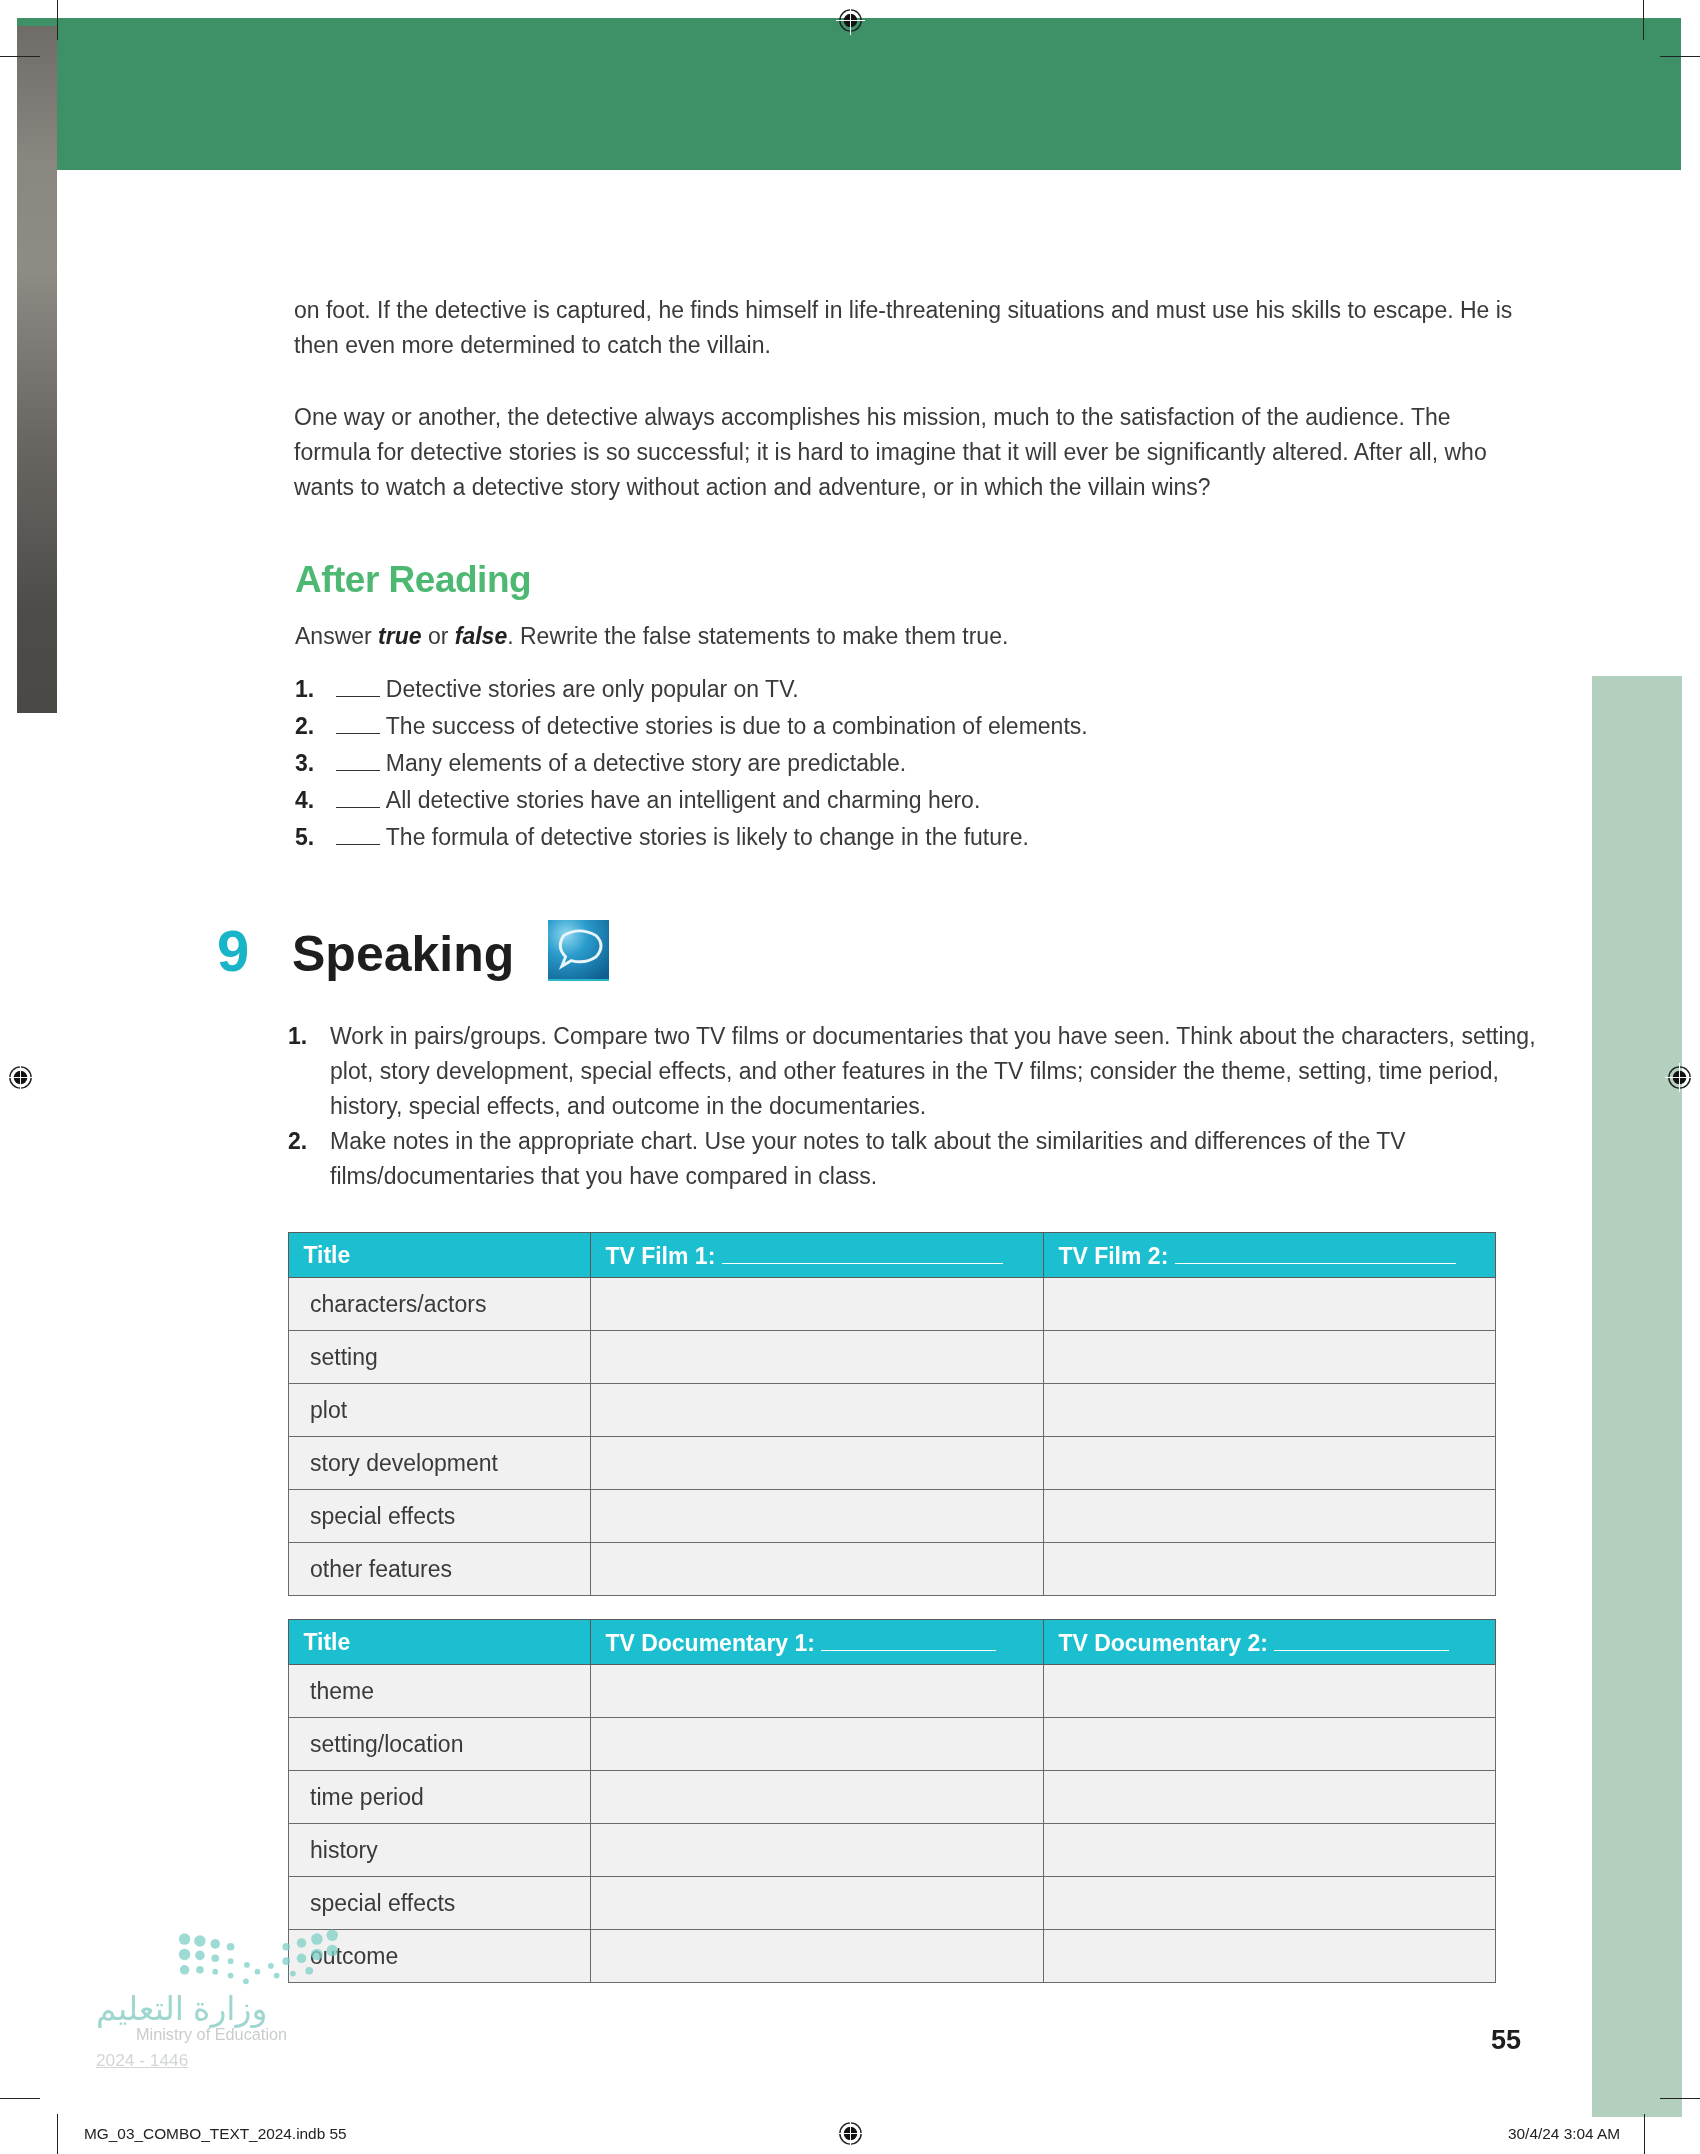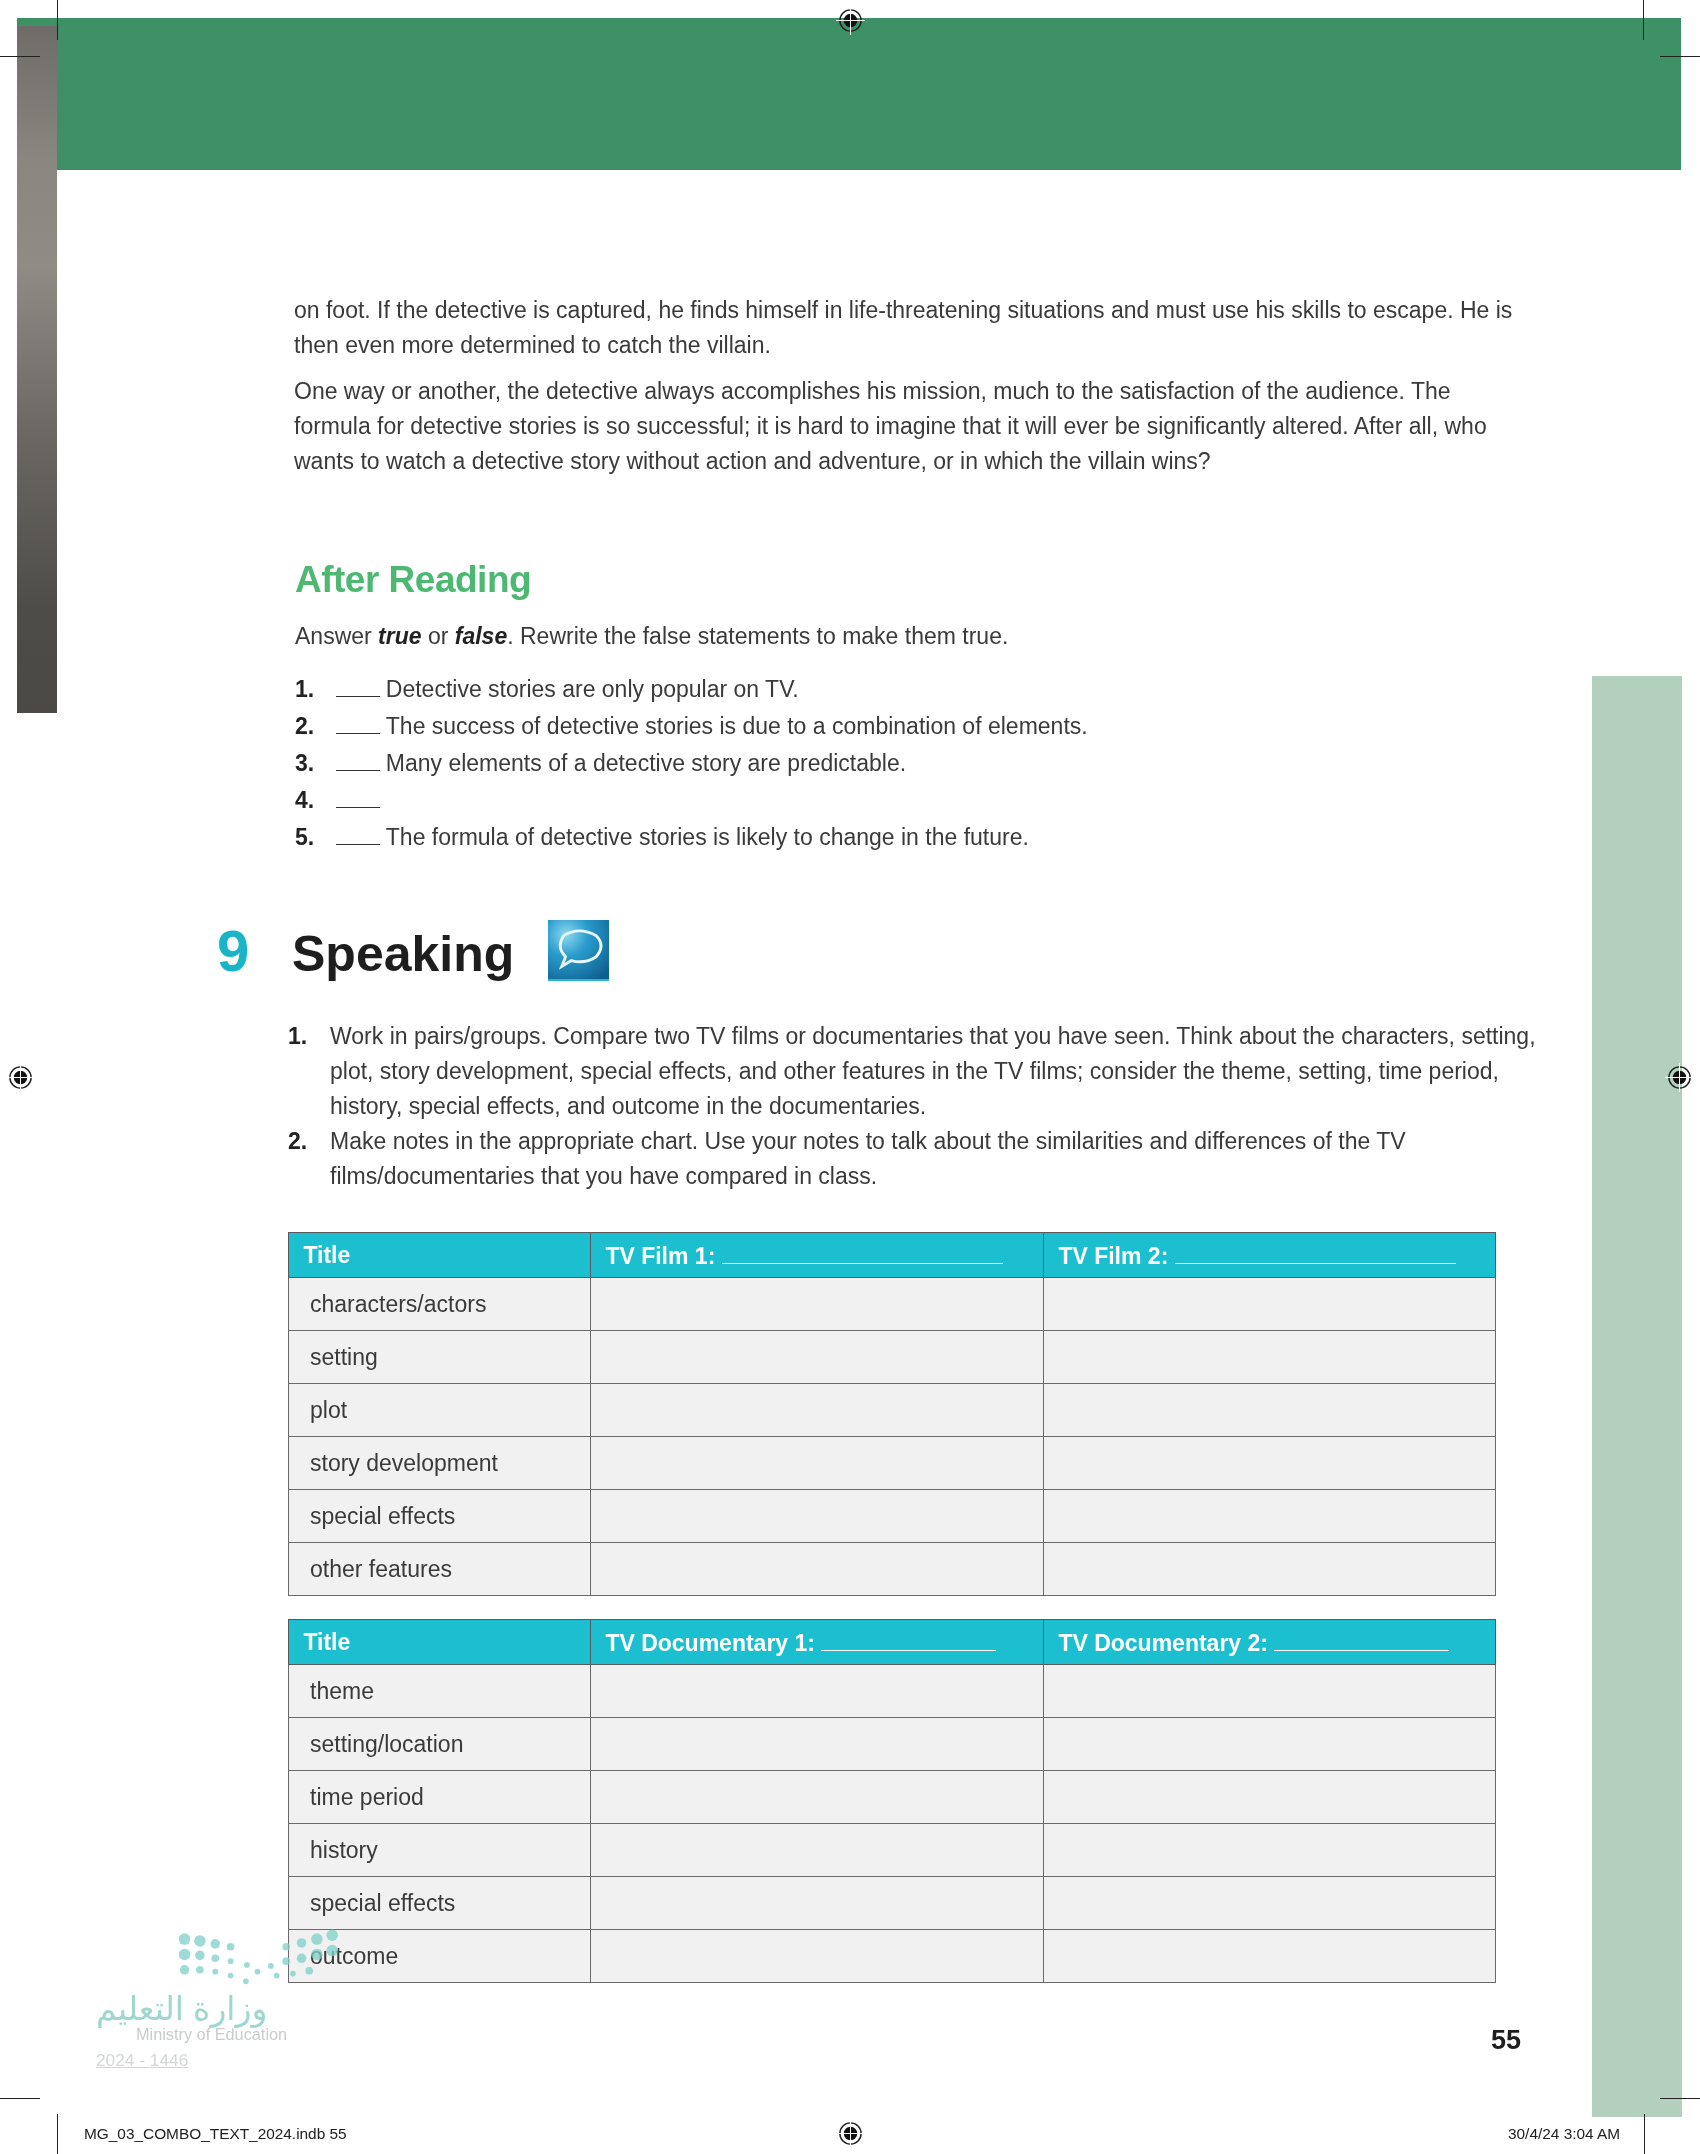--- a/index.html
+++ b/index.html
@@ -9,21 +9,21 @@
   .top-band { position: absolute; left: 17.3px; top: 18px; width: 1664px; height: 152px; background: #3e9066; }
   .left-bar { position: absolute; left: 17.3px; top: 26px; width: 40px; height: 687px;
     background: linear-gradient(180deg, #6f6b67 0%, #8a8680 20%, #8f8b85 35%, #6a6763 60%, #4e4c49 85%, #4a4946 100%); }
   .right-bar { position: absolute; left: 1592px; top: 676px; width: 90px; height: 1441px; background: #b2d0bd; }
 
   .crop { position: absolute; background: #222; }
   .reg { position: absolute; width: 29px; height: 29px; }
 
   .body-text { position: absolute; left: 294px; width: 1239px; font-size: 23px; line-height: 35px; color: #3a3a3a; }
   .p1 { top: 293px; }
-  .p2 { top: 374px; }
+  .p2 { top: 400px; }
 
   .after-title { position: absolute; left: 295px; top: 559px; font-size: 37px; font-weight: bold; color: #4cb872; letter-spacing: -0.5px; }
   .instr { position: absolute; left: 295px; top: 623px; font-size: 23px; color: #3a3a3a; }
   .instr b { font-style: italic; color: #222; }
 
   .tf-list { position: absolute; left: 295px; top: 672px; list-style: none; }
   .tf-item { height: 37px; font-size: 23px; line-height: 35px; color: #3a3a3a; display: flex; }
   .tf-num { width: 41px; font-weight: bold; color: #222; }
   .tf-blank { display: inline-block; width: 44px; border-bottom: 1.9px solid #333; height: 25px; margin-right: 5.8px; }
 
@@ -118,20 +118,21 @@
       <span>The success of detective stories is due to a combination of elements.</span>
     </li>
   <li class="tf-item">
       <span class="tf-num">3.</span>
       <span class="tf-blank"></span>
       <span>Many elements of a detective story are predictable.</span>
     </li>
   <li class="tf-item">
       <span class="tf-num">4.</span>
       <span class="tf-blank"></span>
+      <span>All detective stories have an intelligent and charming hero.</span>
     </li>
   <li class="tf-item">
       <span class="tf-num">5.</span>
       <span class="tf-blank"></span>
       <span>The formula of detective stories is likely to change in the future.</span>
     </li>
 </ol>
 
 <div class="sec-num">9</div>
 <h1 class="sec-title">Speaking</h1>

